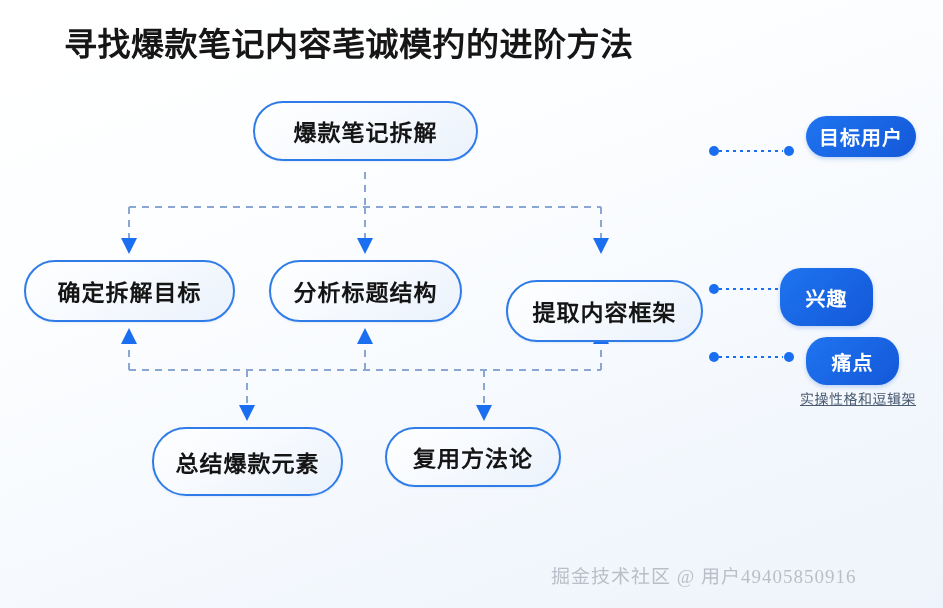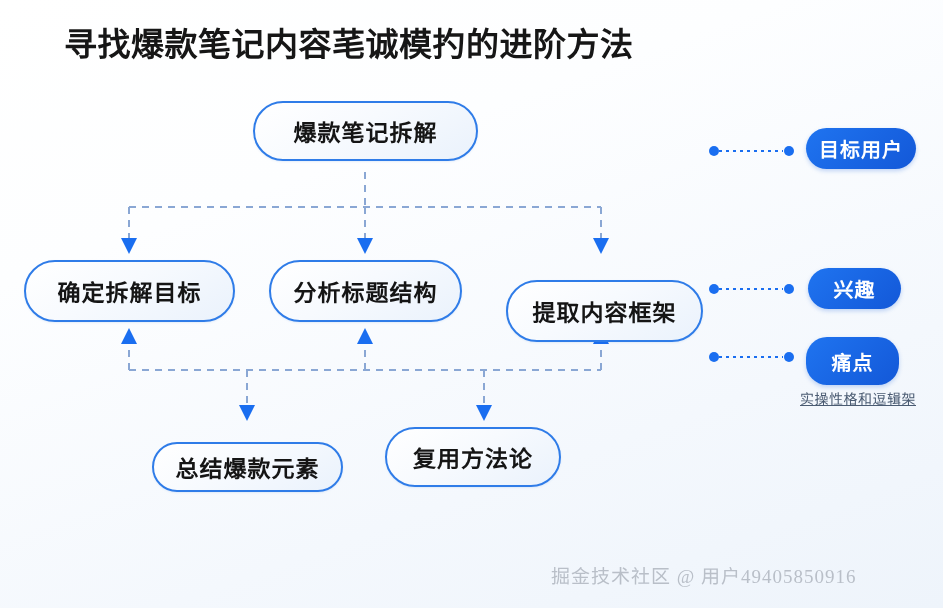--- a/index.html
+++ b/index.html
@@ -50,21 +50,21 @@
     font-size: 23px;
     font-weight: bold;
     color: #151515;
     letter-spacing: 1px;
     white-space: nowrap;
   }
   #node-root      { left: 253px; top: 101px; width: 225px; height: 60px; }
   #node-goal      { left: 24px;  top: 260px; width: 211px; height: 62px; }
   #node-title     { left: 269px; top: 260px; width: 193px; height: 62px; }
   #node-frame     { left: 506px; top: 260px; width: 197px; height: 62px; margin-top: 20px; }
-  #node-summary   { left: 152px; top: 442px; width: 191px; height: 50px; }
+  #node-summary   { left: 152px; top: 427px; width: 191px; height: 69px; }
   #node-reuse     { left: 385px; top: 427px; width: 176px; height: 60px; }
 
   
   #connectors {
     position: absolute;
     left: 0;
     top: 0;
     width: 943px;
     height: 608px;
     pointer-events: none;
@@ -80,22 +80,22 @@
     border-radius: 21px;
     box-shadow: 0 2px 4px rgba(25,95,220,0.25);
   }
   .tag-pill .tag-label {
     font-size: 20px;
     font-weight: bold;
     color: #ffffff;
     letter-spacing: 1px;
     white-space: nowrap;
   }
-  #tag-audience { left: 806px; top: 128px; width: 110px; height: 41px; }
-  #tag-interest { left: 808px; top: 268px; width: 93px;  height: 41px; }
+  #tag-audience { left: 806px; top: 116px; width: 110px; height: 41px; }
+  #tag-interest { left: 780px; top: 268px; width: 93px;  height: 58px; }
   #tag-pain     { left: 806px; top: 337px; width: 93px;  height: 48px; }
 
   .tag-desc {
     position: absolute;
     width: 136px;
     font-size: 14px;
     line-height: 25px;
     color: #4a5b72;
     letter-spacing: 0.5px;
   }

